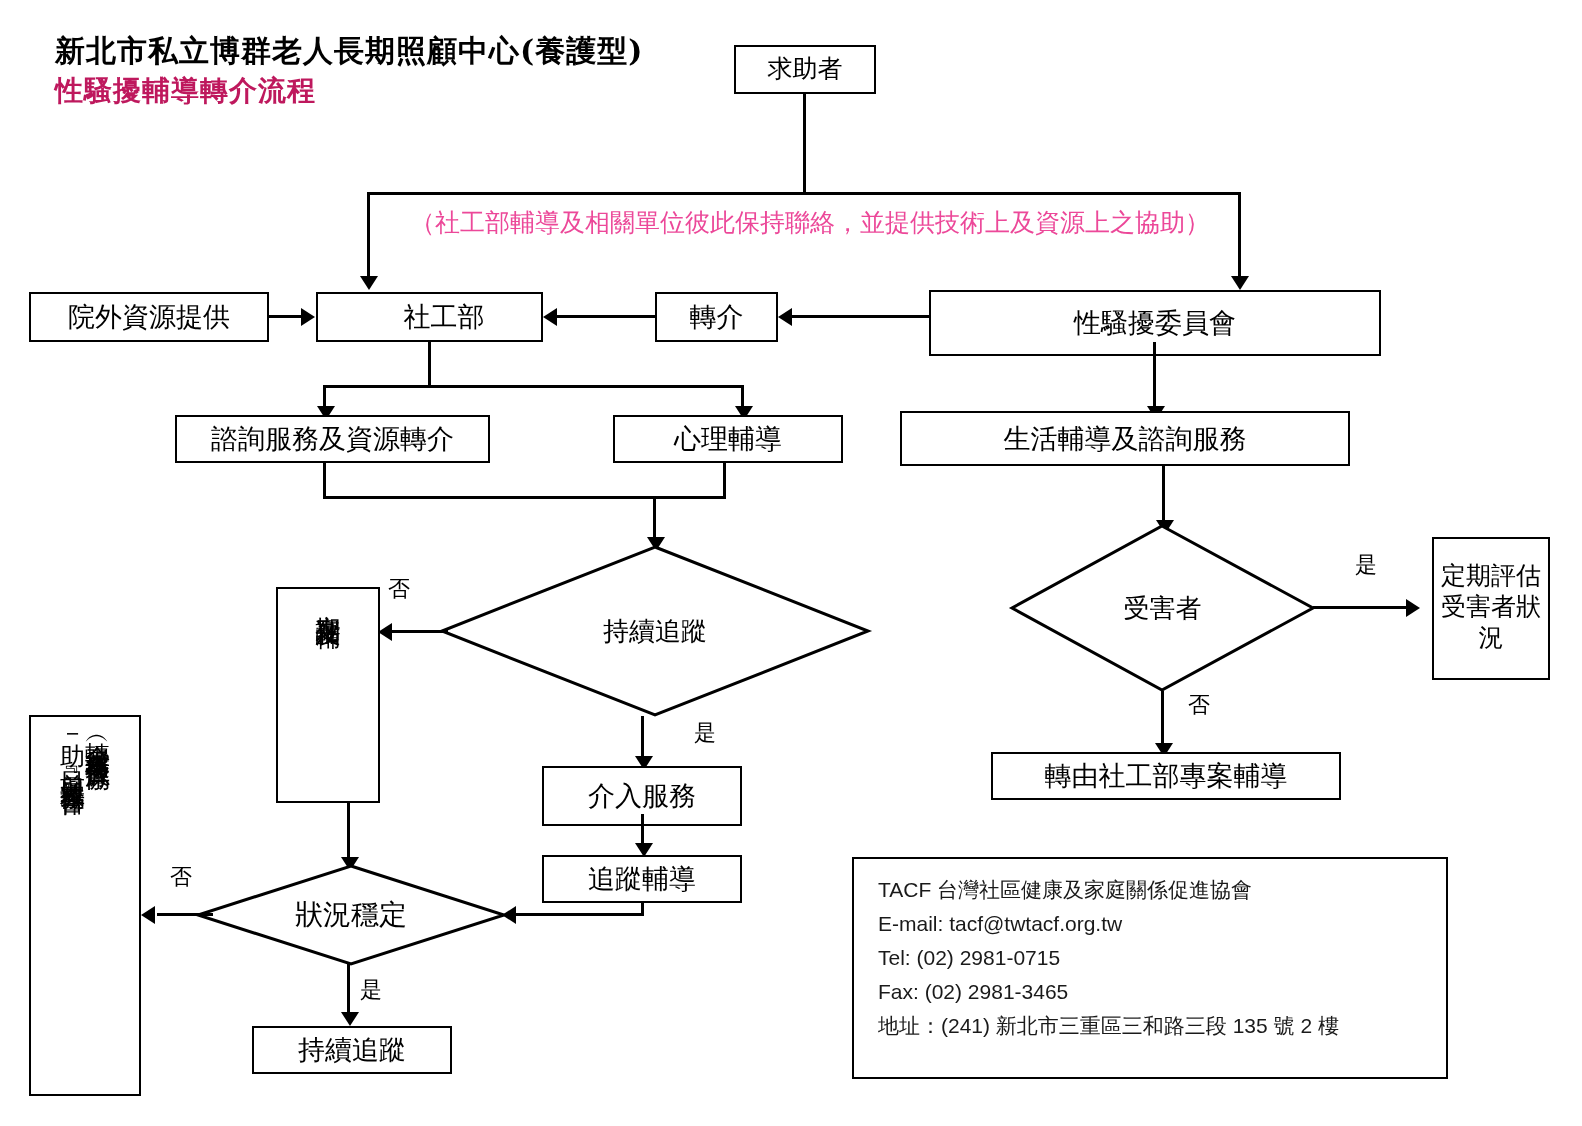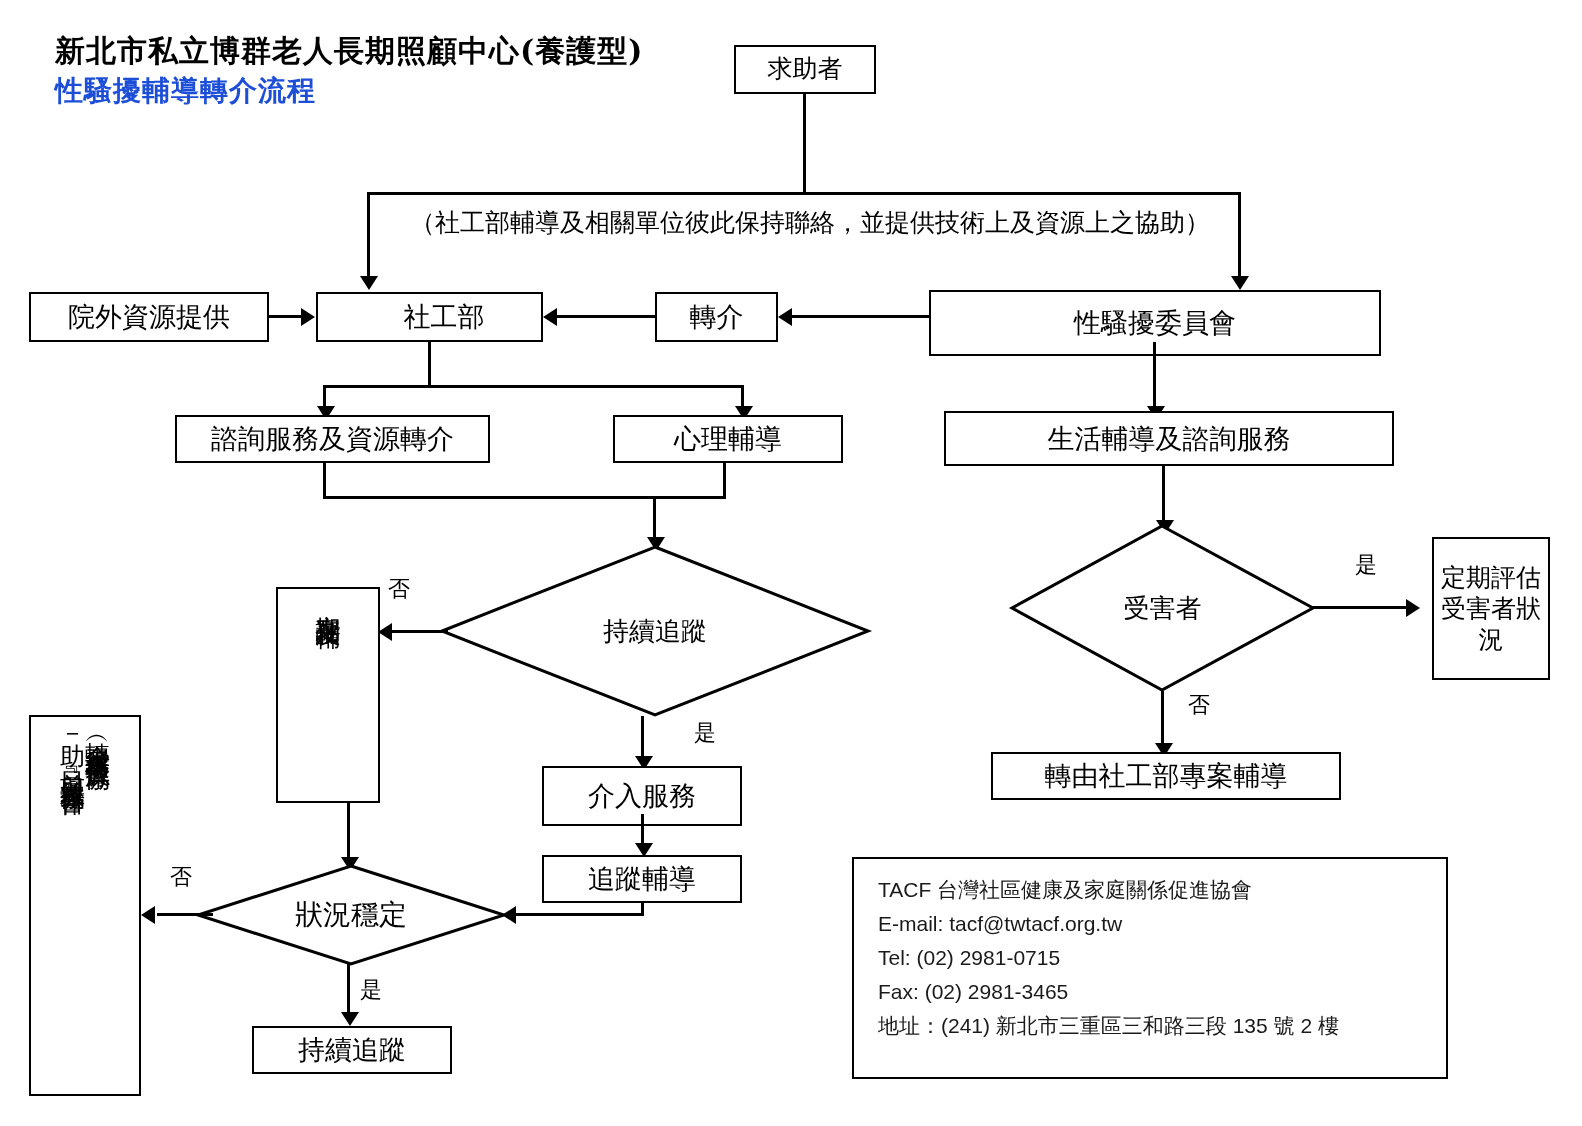--- a/index.html
+++ b/index.html
@@ -1,21 +1,21 @@
 <!DOCTYPE html>
 <html><head>
 <meta charset="utf-8">
 <style>
   html,body{margin:0;padding:0;background:#ffffff;}
   body{font-family:"DejaVu Serif","Liberation Serif",serif;}
   #canvas{position:relative;width:1582px;height:1126px;background:#fff;overflow:hidden;}
 
   .title{position:absolute;font-weight:bold;letter-spacing:1px;white-space:nowrap;}
   #title-main{left:55px;top:31px;font-size:30px;color:#000;}
-  #title-sub{left:55px;top:72px;font-size:28px;color:#1d4ed8;}
+  #title-sub{left:55px;top:72px;font-size:28px;color:#be185d;}
 
   .node{position:absolute;border:2px solid #000;background:#fff;box-sizing:border-box;
         display:flex;align-items:center;justify-content:center;text-align:center;color:#000;}
   .node span{display:block;line-height:1.15;}
 
   .nodebig{font-size:27px;}
   .nodemed{font-size:25px;}
   .nodesm{font-size:23px;}
 
   
@@ -39,21 +39,21 @@
   .dlabel{position:absolute;display:flex;align-items:center;justify-content:center;
           color:#000;font-size:26px;white-space:nowrap;pointer-events:none;}
 
   .branch-label{position:absolute;font-size:22px;color:#000;}
 
   #contact-box{position:absolute;border:2px solid #000;background:#fff;box-sizing:border-box;
                padding:14px 20px 10px 24px;margin-top:12px;}
   #contact-box .cline{font-family:"Liberation Sans","DejaVu Sans",sans-serif;
                       font-size:21px;color:#1a1a1a;line-height:1.62;white-space:nowrap;}
 
-  .note-text{position:absolute;font-size:25px;color:#000000;white-space:nowrap;}
+  .note-text{position:absolute;font-size:25px;color:#ec4899;white-space:nowrap;}
 </style>
 </head>
 <body>
 
 <div id="canvas">
 
   <div class="title" id="title-main">新北市私立博群老人長期照顧中心(養護型)</div>
   <div class="title" id="title-sub">性騷擾輔導轉介流程</div>
 
   <div class="node nodemed" style="left:734px;top:45px;width:142px;height:49px;">
@@ -114,21 +114,21 @@
 
   <div class="ln vln" style="left:323px;top:463px;height:36px;"></div>
   <div class="ln vln" style="left:723px;top:463px;height:36px;"></div>
   <div class="ln hln" style="left:323px;top:496px;width:403px;"></div>
   <div class="ln vln" style="left:653px;top:496px;height:45px;"></div>
   <div class="arr arr-d" style="left:647px;top:537px;"></div>
 
   <div class="ln vln" style="left:1153px;top:342px;height:68px;"></div>
   <div class="arr arr-d" style="left:1147px;top:406px;"></div>
 
-  <div class="node nodebig" style="left:944px;top:411px;width:450px;height:55px;">
+  <div class="node nodebig" style="left:900px;top:411px;width:450px;height:55px;">
     <span>生活輔導及諮詢服務</span>
   </div>
 
   <div class="ln vln" style="left:1162px;top:466px;height:58px;"></div>
   <div class="arr arr-d" style="left:1156px;top:520px;"></div>
 
   <div class="diamond" style="left:440px;top:545px;width:430px;height:172px;">
     <svg width="430" height="172" viewBox="0 0 430 172">
       <polygon points="215,2 428,86 215,170 2,86" fill="#fff" stroke="#000" stroke-width="3"></polygon>
     </svg>
@@ -194,21 +194,21 @@
       <polygon points="152,2 303,84 152,166 2,84" fill="#fff" stroke="#000" stroke-width="3"></polygon>
     </svg>
   </div>
   <div class="dlabel" style="left:1010px;top:524px;width:305px;height:168px;">受害者</div>
 
   <div class="ln hln" style="left:1313px;top:606px;width:97px;"></div>
   <div class="arr arr-r" style="left:1406px;top:599px;"></div>
   <div class="branch-label" style="left:1355px;top:550px;">是</div>
 
   <div class="node nodesm" style="left:1432px;top:537px;width:118px;height:143px;line-height:1.25;">
-    <span style="font-size:25px;line-height:1.25;">定期評估受害者狀況</span>
+    <span style="font-size:25px;line-height:1.25;font-family:Liberation Mono, monospace;">定期評估受害者狀況</span>
   </div>
 
   <div class="ln vln" style="left:1161px;top:691px;height:56px;"></div>
   <div class="arr arr-d" style="left:1155px;top:743px;"></div>
   <div class="branch-label" style="left:1188px;top:690px;">否</div>
 
   <div class="node nodebig" style="left:991px;top:752px;width:350px;height:48px;">
     <span>轉由社工部專案輔導</span>
   </div>
 

